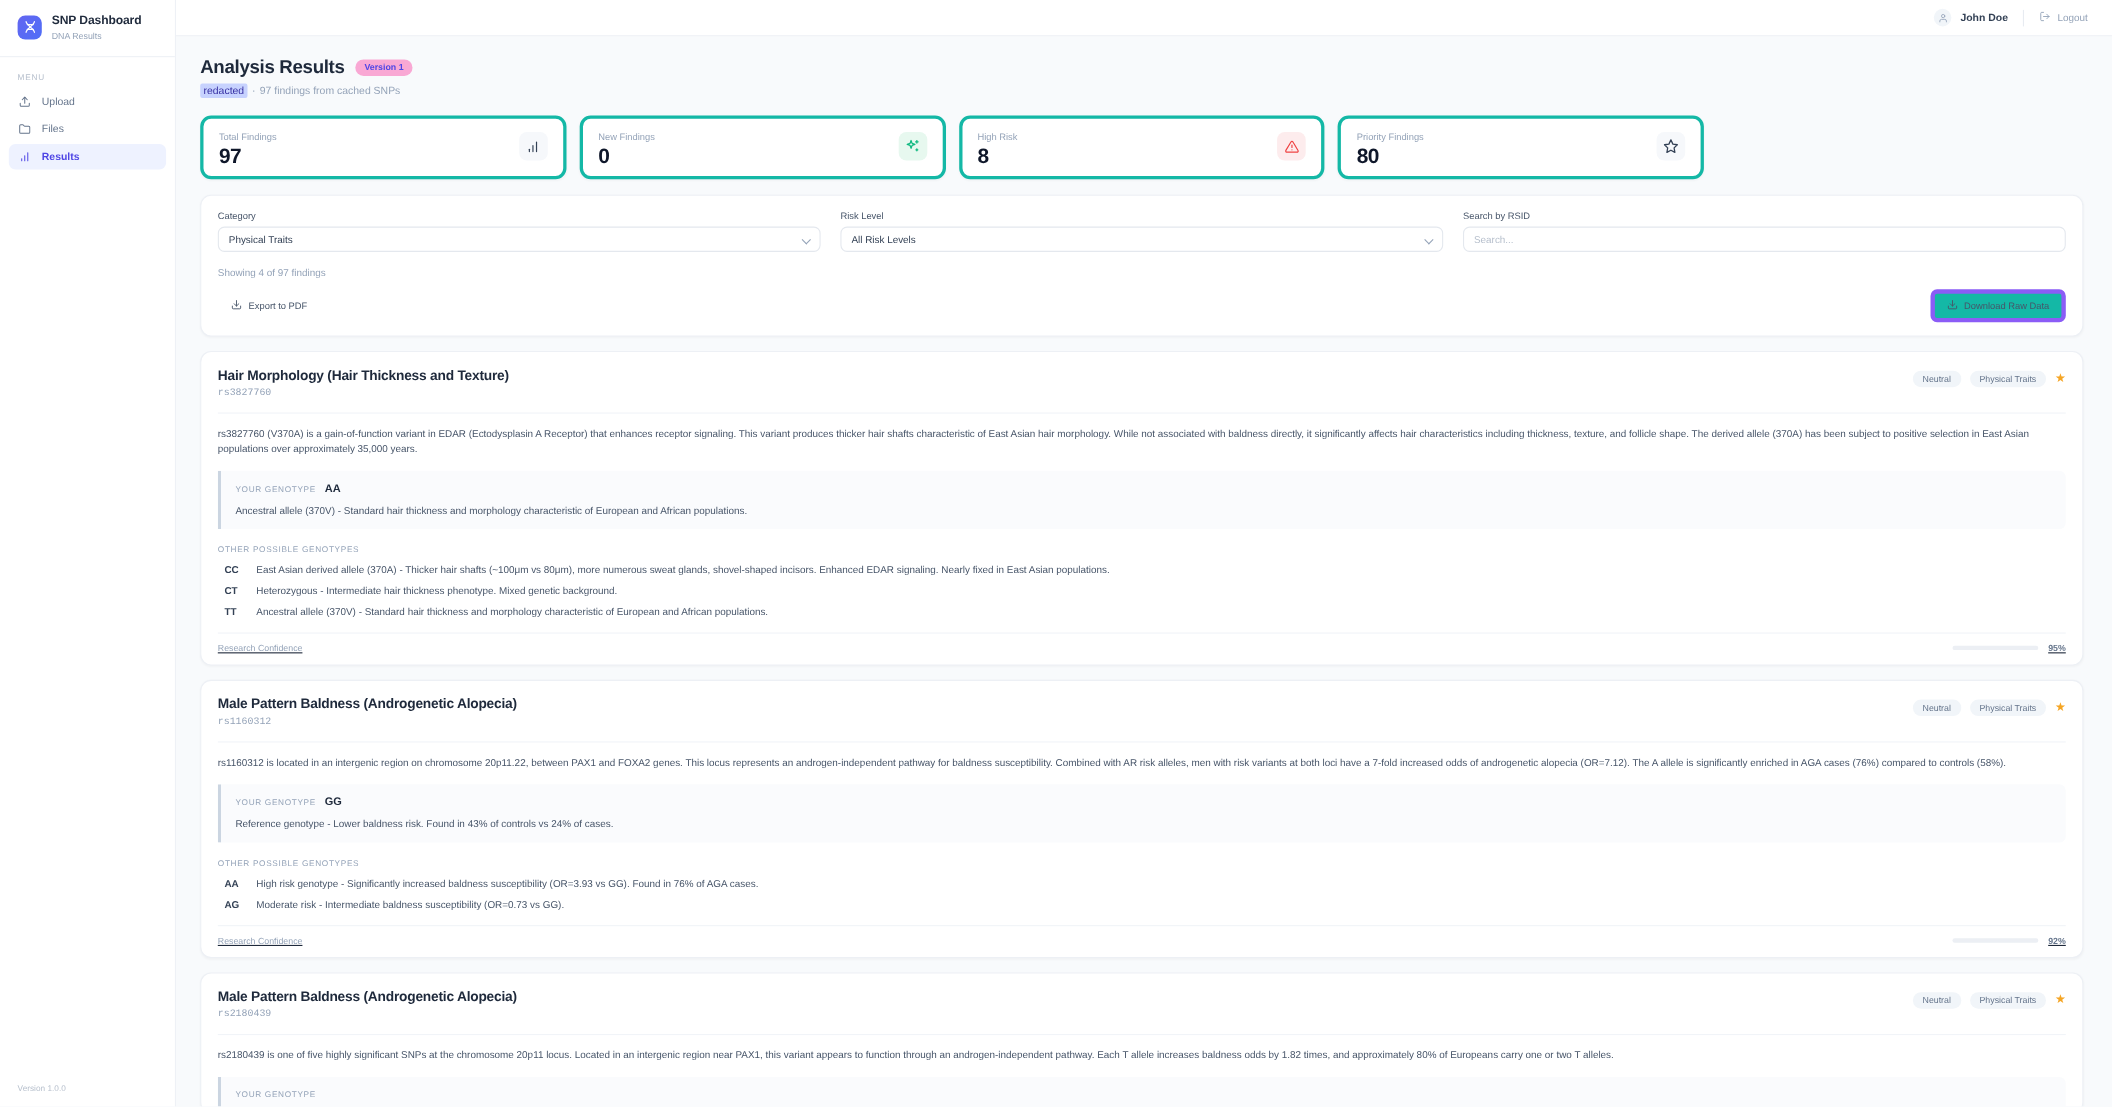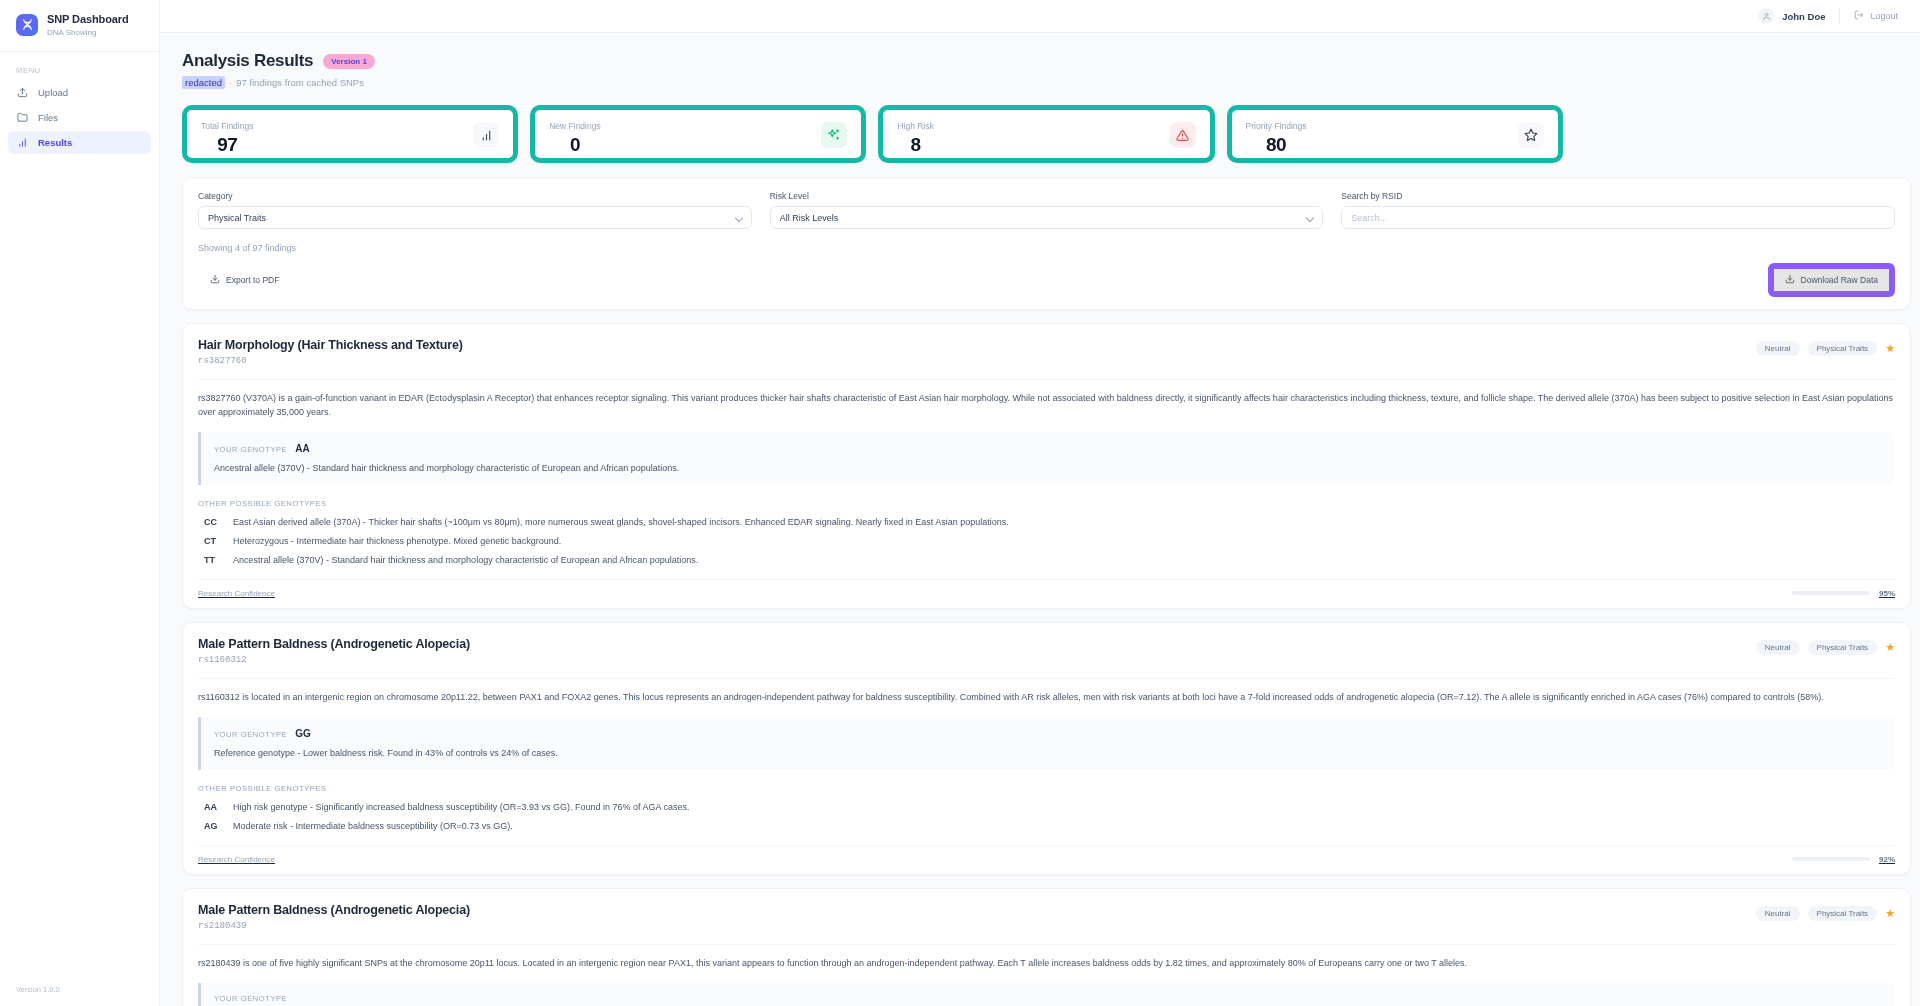--- a/index.html
+++ b/index.html
@@ -94,21 +94,21 @@
     background: #f1f5f9;
     display:flex; align-items:center; justify-content:center;
   }
   .user-name { font-size: 9.5px; font-weight: 600; color:#334155; }
   .topbar-div { width:1px; height:15px; background:#e7ebf1; }
   .logout { display:flex; align-items:center; gap:6px; padding-left:14px; font-size:9px; color:#94a3b8; cursor:pointer; }
 
   .content {
     flex: 1;
     overflow: hidden;
-    padding: 18px 9px 0 22px;
+    padding: 18px 26px 0 22px;
   }
 
   .page-title-row { display:flex; align-items:center; gap:10px; }
   .page-title { font-size: 17px; font-weight: 700; color:#1e293b; letter-spacing:-0.3px; }
   .version-pill {
     background:#f9a8d4; color:#4f46e5;
     font-size: 8px; font-weight:600;
     padding: 3px 8px; border-radius: 20px;
   }
   .subtitle-row { margin-top: 5px; font-size: 9.5px; color:#94a3b8; display:flex; align-items:center; gap:4px; }
@@ -116,27 +116,26 @@
 
   
   .stats {
     display: grid;
     grid-template-columns: repeat(5, 1fr);
     gap: 12px;
     margin-top: 16px;
   }
   .stat-card {
     background:#ffffff;
-    border:5px solid #14b8a6;
+    border:3px solid #14b8a6;
     border-radius: 10px;
     padding: 11px 14px 13px 14px;
     height: 58px;
     display:flex; align-items:flex-start; justify-content:space-between;
     box-shadow: 0 1px 2px rgba(16,24,40,0.03);
-    text-align: center;
   }
   .stat-label { font-size: 8.5px; color:#94a3b8; }
   .stat-value { font-size: 19px; font-weight:700; color:#0f172a; margin-top:3px; letter-spacing:-0.5px; }
   .stat-icon {
     width: 26px; height: 26px; border-radius:7px;
     display:flex; align-items:center; justify-content:center;
     margin-top: 1px;
   }
   .ic-slate { background:#f6f8fb; }
   .ic-green { background:#e7f8ef; }
@@ -178,21 +177,21 @@
   }
   .f-input::placeholder { color:#b6bfcc; }
   .showing { font-size: 9px; color:#94a3b8; margin-top: 14px; }
   .actions-row { display:flex; justify-content:space-between; gap:10px; margin-top: 10px; }
   .btn {
     display:flex; align-items:center; gap:6px;
     font-size:8.5px; color:#475569;
     padding: 5px 11px; border-radius:6px;
     cursor:pointer; background:transparent; border:1px solid transparent;
   }
-  .btn.outlined { border:6px solid #8b5cf6; background:#e5e5e5; }
+  .btn.outlined { border:4px solid #8b5cf6; background:#14b8a6; }
 
   
   .finding {
     background:#ffffff;
     border:1px solid #edf0f5;
     border-radius:10px;
     margin-top: 13px;
     box-shadow: 0 1px 2px rgba(16,24,40,0.03);
     padding: 0 15px;
   }
@@ -250,21 +249,21 @@
       <span class="brand-logo">
         <svg width="13" height="13" viewBox="0 0 24 24" fill="none" stroke="#ffffff" stroke-width="2" stroke-linecap="round">
           <path d="M5 3c0 6 14 12 14 18"></path>
             <path d="M19 3c0 6-14 12-14 18"></path>
           <path d="M7 8h10"></path>
             <path d="M7 16h10"></path>
         </svg>
       </span>
       <span class="brand-text">
         <div class="brand-title">SNP Dashboard</div>
-        <div class="brand-sub">DNA Showing</div>
+        <div class="brand-sub">DNA Results</div>
       </span>
     </div>
 
     <div class="menu-label">MENU</div>
 
     <div class="nav-item">
       <span class="nic">
         <svg width="11" height="11" viewBox="0 0 24 24" fill="none" stroke="currentColor" stroke-width="2" stroke-linecap="round" stroke-linejoin="round">
           <path d="M21 15v4a2 2 0 0 1-2 2H5a2 2 0 0 1-2-2v-4"></path>
             <polyline points="17 8 12 3 7 8"></polyline>

